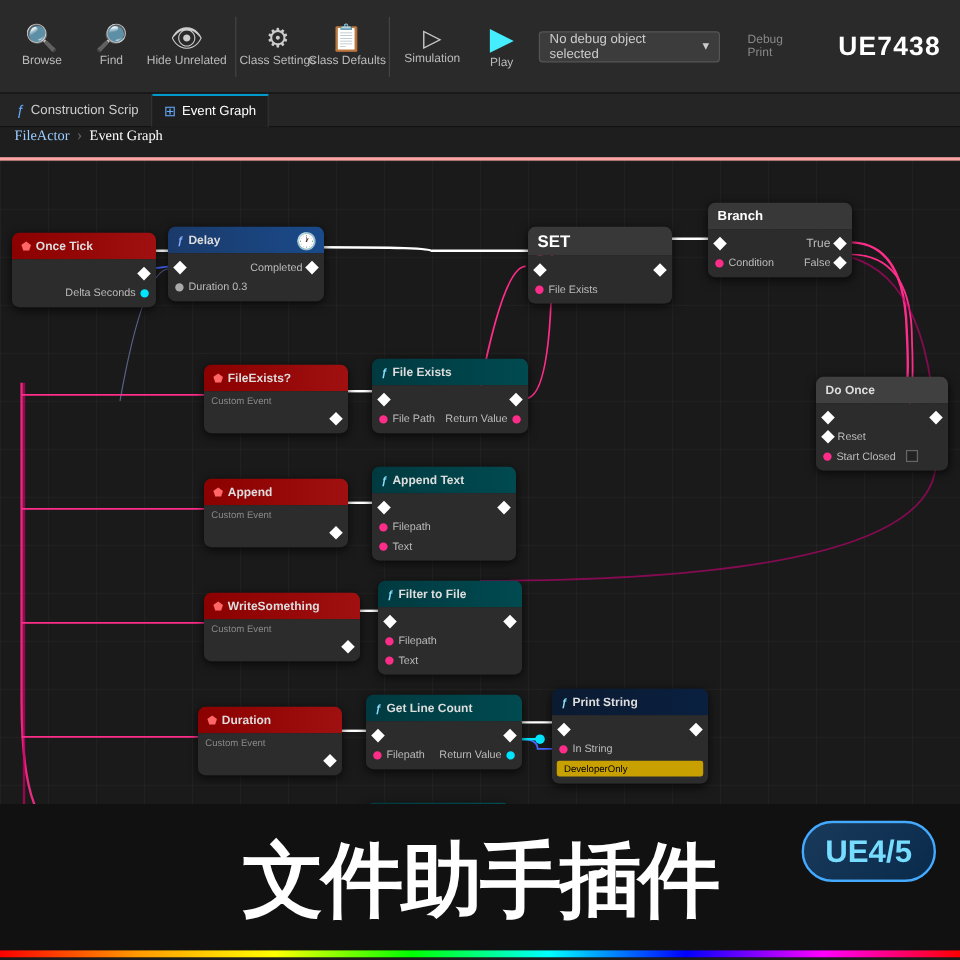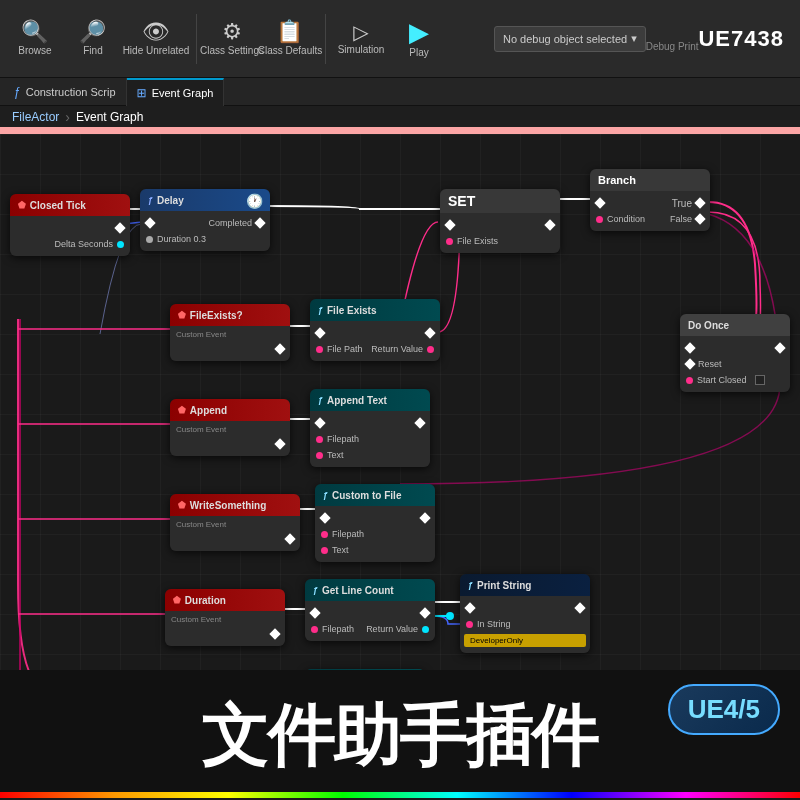--- a/index.html
+++ b/index.html
@@ -43,22 +43,22 @@
     .tb-label { font-size: 10px; color: #bbb; white-space: nowrap; }
     .tb-sep {
       width: 1px;
       height: 50px;
       background: #444;
       margin: 0 4px;
     }
     .tb-right {
       margin-left: auto;
       display: flex;
-      align-items: flex-end;
-      gap: 0;
+      align-items: center;
+      gap: 23px;
     }
     .debug-dropdown {
       background: #3c3c3c;
       border: 1px solid #555;
       border-radius: 3px;
       color: #ccc;
       padding: 4px 8px;
       font-size: 11px;
       display: flex;
       align-items: center;
@@ -99,26 +99,26 @@
       color: #fff;
       border-top: 2px solid #09c;
     }
     .tab-icon { font-size: 12px; color: #6af; }
 
     
     #breadcrumb {
       background: #1e1e1e;
       height: 28px;
       display: flex;
-      align-items: center;
       padding: 0 12px;
       font-size: 12px;
       color: #aaa;
-      border-bottom: 7px solid #fca5a5;
+      border-bottom: 3px solid #fca5a5;
       gap: 6px;
+      font-family: Liberation Serif, serif;
     }
     .bc-sep { color: #666; font-size: 14px; }
     .bc-item { color: #9cf; cursor: pointer; }
     .bc-item.current { color: #fff; cursor: default; }
 
     
     #graph-area {
       position: relative;
       width: 800px;
       height: 536px;
@@ -368,21 +368,21 @@
 
     <path d="M 434 482 Q 444 482 450 482" stroke="#00e5ff" stroke-width="2" fill="none"></path>
     <circle cx="450" cy="482" r="4" fill="#00e5ff"></circle>
 
     <path d="M 462 500 L 462 505" stroke="#ffeb3b" stroke-width="1" fill="none"></path>
   </svg>
 
   <div class="node event-tick-node">
     <div class="node-header hdr-red">
       <span style="color:#ff6666;font-size:9px">⬟</span>
-      <span>Closed Tick</span>
+      <span>Once Tick</span>
     </div>
     <div class="node-body">
       <div class="pin-row right">
         <span style="font-size:9px;color:#ccc"></span>
         <span class="pin exec white"></span>
       </div>
       <div class="pin-row right">
         <span style="font-size:9px;color:#bbb">Delta Seconds</span>
         <span class="pin cyan" style="width:7px;height:7px;border-radius:50%"></span>
       </div>
@@ -526,21 +526,21 @@
       <div style="font-size:8px;color:#888;padding:0 6px 2px">Custom Event</div>
       <div class="pin-row right">
         <span class="pin exec white"></span>
       </div>
     </div>
   </div>
 
   <div class="node write-file-func">
     <div class="node-header hdr-teal">
       <span style="color:#8df;font-size:9px">ƒ</span>
-      <span>Custom to File</span>
+      <span>Filter to File</span>
     </div>
     <div class="node-body">
       <div class="pin-row">
         <span class="pin exec white"></span>
         <span style="flex:1"></span>
         <span class="pin exec white"></span>
       </div>
       <div class="pin-row">
         <span class="pin pink" style="width:7px;height:7px"></span>
         <span style="font-size:9px;color:#bbb">Filepath</span>

